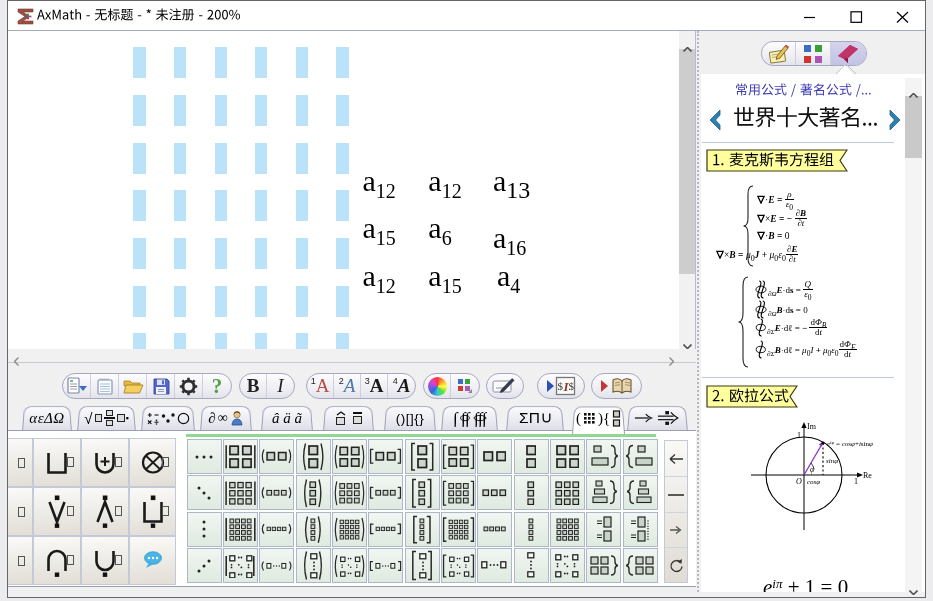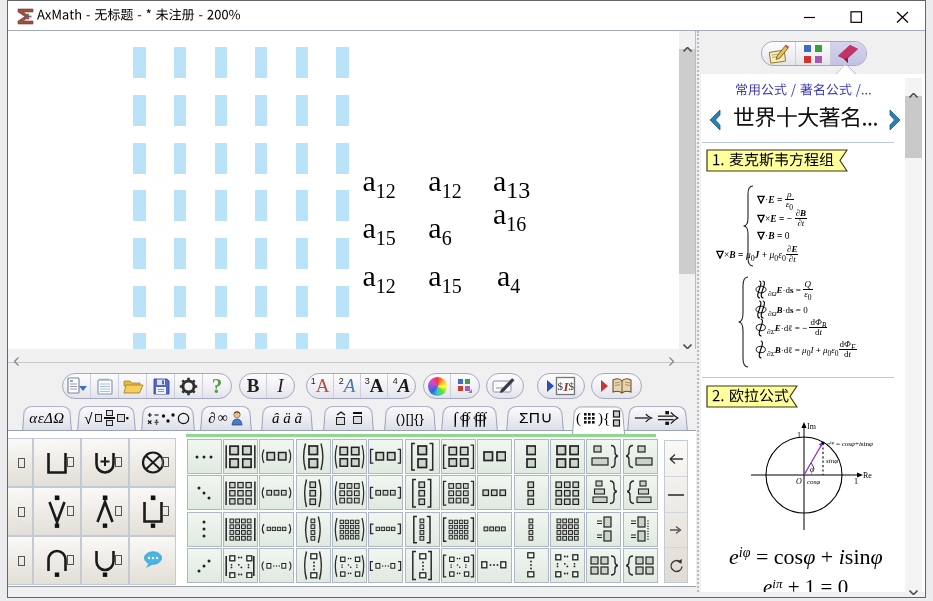--- a/index.html
+++ b/index.html
@@ -99,21 +99,21 @@
 <div class="a" style="left:328.3px;top:111.6px;width:12.4px;height:31px;background:#bae2f9"></div>
 <div class="a" style="left:328.3px;top:159.3px;width:12.4px;height:31px;background:#bae2f9"></div>
 <div class="a" style="left:328.3px;top:207.0px;width:12.4px;height:31px;background:#bae2f9"></div>
 <div class="a" style="left:328.3px;top:254.7px;width:12.4px;height:31px;background:#bae2f9"></div>
 <div class="a" style="left:328.3px;top:302.3px;width:12.4px;height:31px;background:#bae2f9"></div>
 <div class="a ser" style="left:354.5px;top:132.5px;font-size:30px;color:#000">a<sub style="font-size:20px">12</sub></div>
 <div class="a ser" style="left:420.3px;top:132.5px;font-size:30px;color:#000">a<sub style="font-size:20px">12</sub></div>
 <div class="a ser" style="left:485.0px;top:132.5px;font-size:30px;color:#000">a<sub style="font-size:24px">13</sub></div>
 <div class="a ser" style="left:354.5px;top:180.1px;font-size:30px;color:#000">a<sub style="font-size:20px">15</sub></div>
 <div class="a ser" style="left:420.3px;top:180.1px;font-size:30px;color:#000">a<sub style="font-size:20px">6</sub></div>
-<div class="a ser" style="left:485.0px;top:166px;font-size:30px;color:#000">a<sub style="font-size:20px">16</sub></div>
+<div class="a ser" style="left:485.0px;top:190px;font-size:30px;color:#000">a<sub style="font-size:20px">16</sub></div>
 <div class="a ser" style="left:354.5px;top:227.7px;font-size:30px;color:#000">a<sub style="font-size:20px">12</sub></div>
 <div class="a ser" style="left:420.3px;top:227.7px;font-size:30px;color:#000">a<sub style="font-size:20px">15</sub></div>
 <div class="a ser" style="left:489.0px;top:227.7px;font-size:30px;color:#000">a<sub style="font-size:20px">4</sub></div>
 </div>
 <div class="a" style="left:671px;top:30px;width:17px;height:318px;background:#f1f1f1;border-right:1px solid #b7bccd"></div>
 <div class="a" style="left:671px;top:48px;width:16px;height:225px;background:#cdcdcd"></div>
 <div class="a" style="left:675px;top:37px;width:9px;height:5px;"><svg width="9" height="5" viewBox="0 0 9 5">
         <path d="M0.5 4.5 L4.5 0.5 L8.5 4.5" fill="none" stroke="#505050" stroke-width="1.6"></path>
       </svg></div>
 <div class="a" style="left:675px;top:334px;width:9px;height:5px;"><svg width="9" height="5" viewBox="0 0 9 5">
@@ -1233,21 +1233,20 @@
         <text x="128" y="60">Re</text>
 <text x="61" y="66" font-style="italic">O</text>
         <text x="119" y="66">1</text>
         <text x="62" y="20">1</text>
 <text x="75" y="54" font-style="italic">φ</text>
 <text x="91" y="45" font-style="italic" font-size="7">sin<tspan font-style="italic">φ</tspan></text>
 <text x="72" y="66" font-style="italic" font-size="7">cos<tspan font-style="italic">φ</tspan></text>
 <text x="92" y="28" font-size="7"><tspan font-style="italic">e<tspan baseline-shift="super" font-size="5">iφ</tspan></tspan> = cos<tspan font-style="italic">φ</tspan>+<tspan font-style="italic">i</tspan>sin<tspan font-style="italic">φ</tspan></text>
 </g>
     </svg>
-<div class="frm" style="left:721px;top:543px;font-size:22px"><i>e</i><sup style="font-size:14px;vertical-align:7px"><i>iφ</i></sup> = cos<i>φ</i> + <i>i</i>sin<i>φ</i></div>
 <div class="frm" style="left:755px;top:574px;font-size:21px"><i>e</i><sup style="font-size:13px;vertical-align:6px"><i>iπ</i></sup> + 1 = 0</div>
 <div class="a" style="left:694px;top:591px;width:223px;height:5px;background:#f0f0f0"></div>
 <div class="a" style="left:897px;top:77px;width:17px;height:514px;background:#f4f4f5"></div>
 <div class="a" style="left:897px;top:95px;width:17px;height:62px;background:#c9c9c9"></div>
 <div class="a" style="left:901px;top:83px;width:9px;height:5px;"><svg width="9" height="5" viewBox="0 0 9 5">
         <path d="M0.5 4.5 L4.5 0.5 L8.5 4.5" fill="none" stroke="#505050" stroke-width="1.6"></path>
       </svg></div>
 <div class="a" style="left:901px;top:580px;width:9px;height:5px;"><svg width="9" height="5" viewBox="0 0 9 5">
         <path d="M0.5 0.5 L4.5 4.5 L8.5 0.5" fill="none" stroke="#505050" stroke-width="1.6"></path>
       </svg></div>

